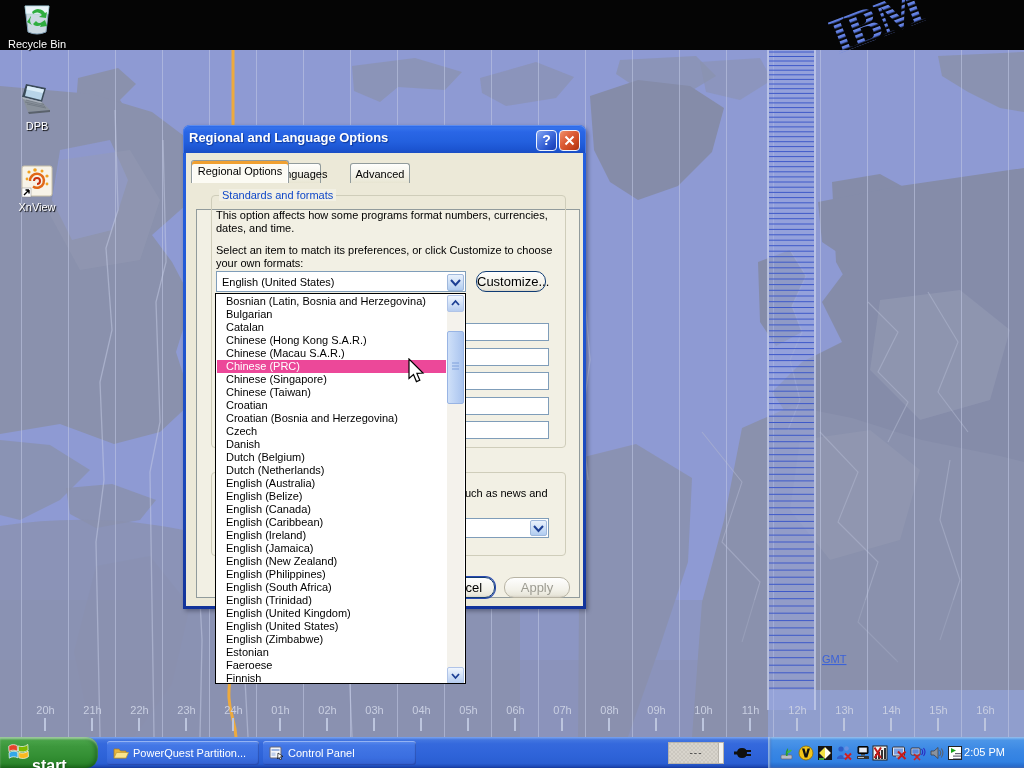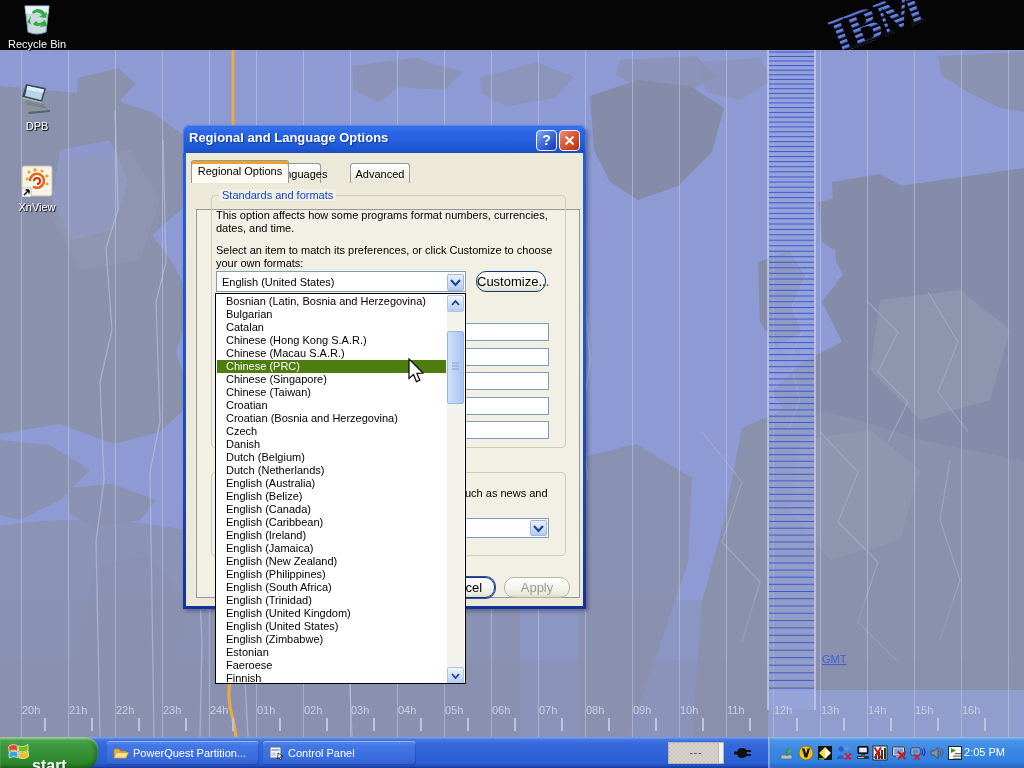--- a/index.html
+++ b/index.html
@@ -1,18 +1,18 @@
 <!DOCTYPE html>
 <html><head><meta charset="utf-8"><style>
 *{margin:0;padding:0;box-sizing:border-box}
 body{width:1024px;height:768px;overflow:hidden;font-family:"Liberation Sans",sans-serif}
 #desk{position:absolute;left:0;top:0;width:1024px;height:768px;background:#8c99d2;overflow:hidden}
 .abs{position:absolute}
 
-.hl{position:absolute;top:704px;width:47px;text-align:left;font-size:11px;color:#c9cfe2;z-index:2}
+.hl{position:absolute;top:704px;width:47px;text-align:center;font-size:11px;color:#c9cfe2;z-index:2}
 .tick{position:absolute;top:718px;width:2px;height:13px;background:#bcc5de;z-index:2}
 
 .ilab{position:absolute;color:#fff;font-size:11px;text-align:center;text-shadow:1px 1px 1px #000;z-index:3}
 
 #dlg{position:absolute;left:183px;top:125px;width:403px;height:484px;z-index:5;
  border-radius:8px 8px 0 0;
  box-shadow:2px 2px 4px rgba(0,0,20,.35);
  background:linear-gradient(180deg,#2560e0 0%,#2157d2 40%,#1a46b8 75%,#12339a 100%)}
 #tbar{position:absolute;left:0;top:0;right:0;height:28px;border-radius:7px 7px 0 0;
  background:linear-gradient(180deg,#2a63e4 0%,#3472ec 10%,#2a66e6 25%,#2360de 60%,#1c55d2 85%,#1a4ec4 100%);
@@ -41,21 +41,21 @@
  border:1px solid #103c74;border-radius:10px;z-index:7;line-height:19px}
 
 .cab{position:absolute;width:17px;background:linear-gradient(180deg,#e9f1fc,#cfe0f6 50%,#b0ccf0);
  border:1px solid #9fb8dc;border-radius:2px;z-index:7}
 .cab svg{position:absolute;left:2px;top:4px}
 
 #list{position:absolute;left:215px;top:293px;width:251px;height:391px;background:#fff;
  border:1px solid #000;z-index:10;overflow:hidden}
 .li{position:absolute;left:1px;width:229px;height:13px;line-height:13px;font-size:11px;color:#000;
  padding-left:9px;white-space:nowrap}
-.lisel{background:#4d7c0f;color:#fff}
+.lisel{background:#ec4899;color:#fff}
 
 #sbar{position:absolute;right:1px;top:1px;width:17px;height:389px;background:#f4f2ec}
 .sbtn{position:absolute;left:0;width:17px;height:17px;background:linear-gradient(180deg,#f0f6fe,#cfdff6 55%,#b7cdf0);
  border:1px solid #b0c4e8;border-radius:2px}
 #sthumb{position:absolute;left:0;top:36px;width:17px;height:73px;
  background:linear-gradient(90deg,#cfe0f8,#bcd2f4 50%,#aac4ee);border:1px solid #98b4e4;border-radius:2px}
 
 #tbarb{position:absolute;left:0;top:737px;width:1024px;height:31px;z-index:100;
  background:linear-gradient(180deg,#7ca4ee 0%,#4376e0 9%,#3569dd 22%,#2e63d8 60%,#2a5ed2 85%,#1f4cba 94%,#16399c 100%)}
 .taskb{position:absolute;top:741px;height:24px;border-radius:3px;z-index:101;

